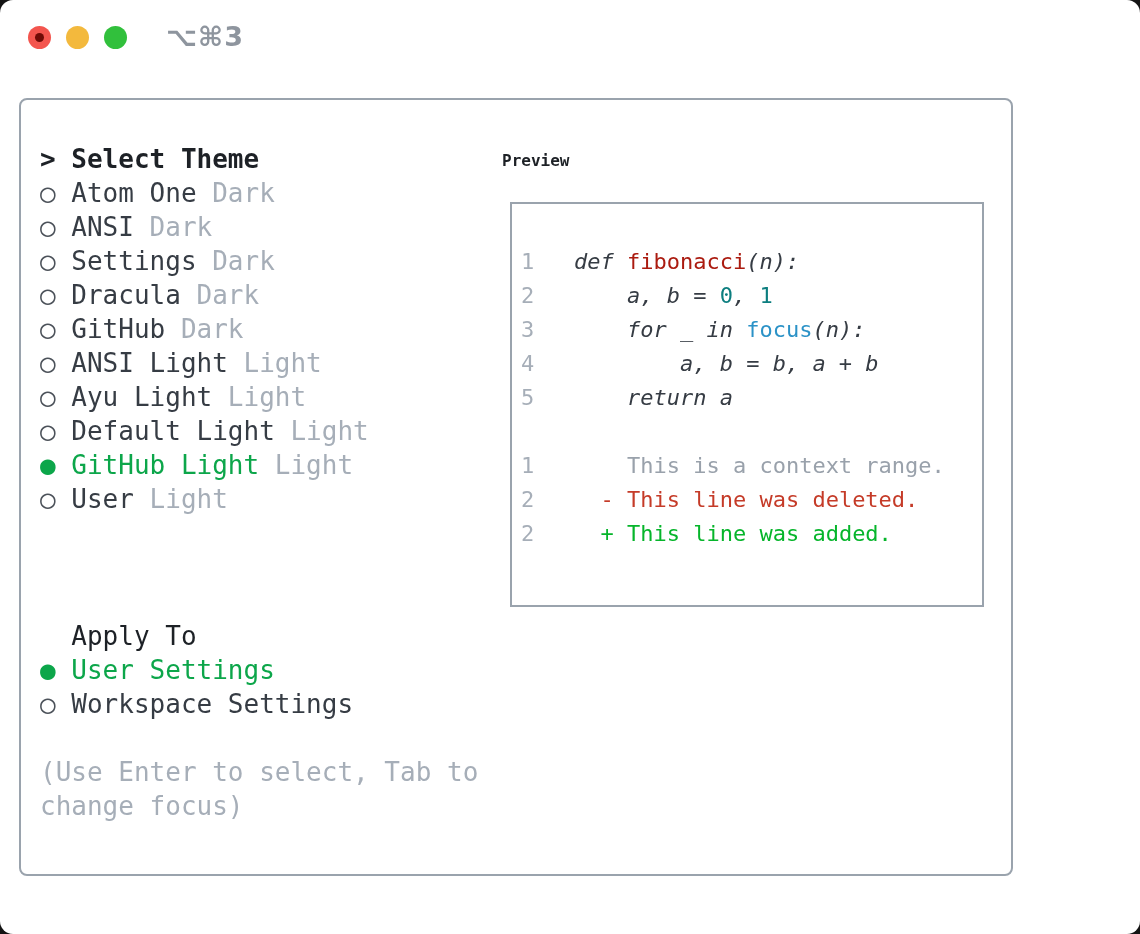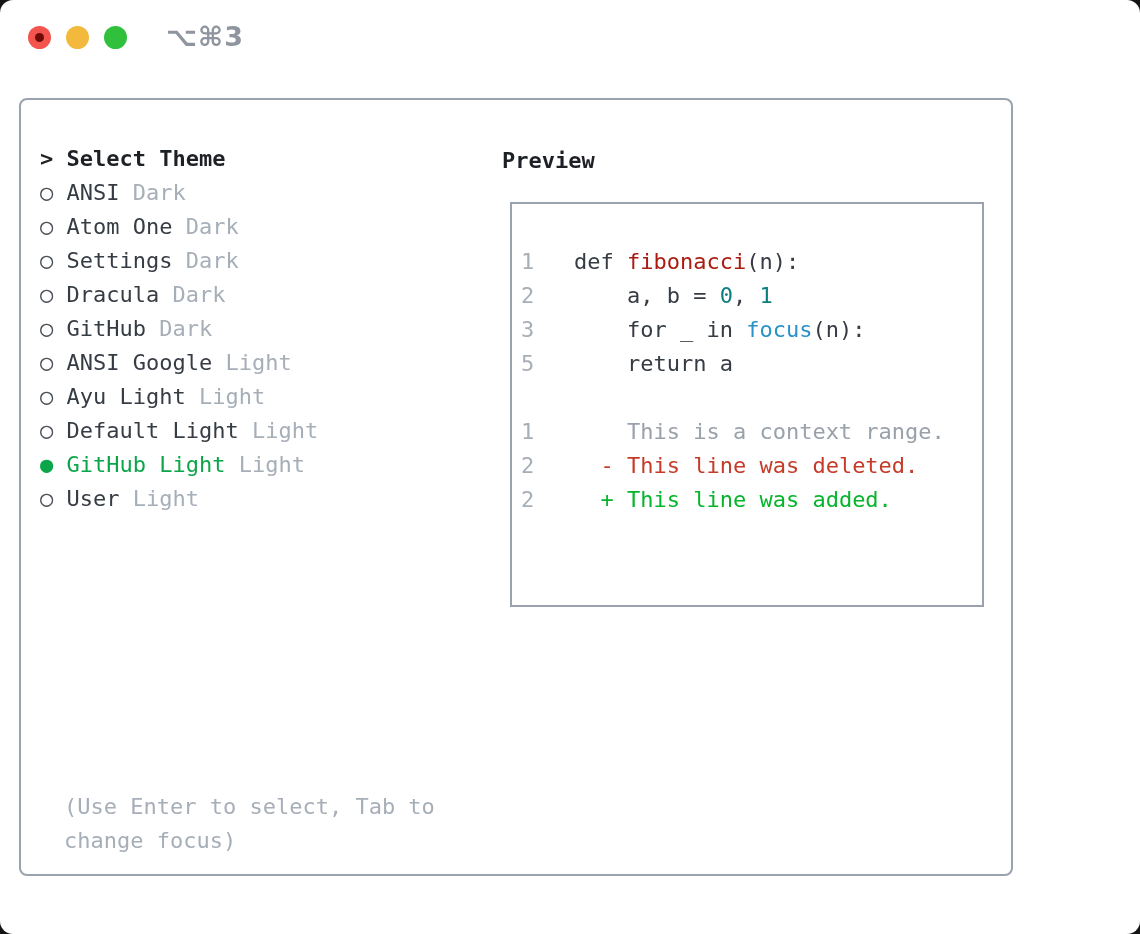--- a/index.html
+++ b/index.html
@@ -21,47 +21,47 @@
   .shortcut{
     position:absolute;left:166px;top:21px;
     font-family:"DejaVu Sans", sans-serif;font-size:27px;font-weight:600;
     color:var(--titlebar-text);letter-spacing:1px;
   }
   
   .panel{
     position:absolute;left:19px;top:98px;width:990px;height:774px;
     border:2px solid var(--border);border-radius:8px;background:#fff;
   }
-  .mono-line{white-space:pre;font-size:22px;line-height:34px;color:var(--fg);}
+  .mono-line{white-space:pre;font-size:26px;line-height:34px;color:var(--fg);}
   
   .theme-list{position:absolute;left:19px;top:42px;}
   .picker-header{font-weight:bold;color:var(--fg-strong);}
   .picker-header .chev{font-weight:bold;color:var(--fg-strong);}
   .row{cursor:default;}
   .bullet{color:var(--bullet);}
   .row.sel .bullet{color:var(--green);}
   .tname{color:var(--fg);}
   .row.sel .tname{color:var(--green);margin-top:32px;}
   .tvariant{color:var(--muted);}
   
   .apply-list{position:absolute;left:19px;top:519px;}
   .apply-header{color:var(--fg-strong);}
   
-  .help{position:absolute;left:19px;top:690px;margin-left:24px;}
+  .help{position:absolute;left:19px;top:655px;}
   .help .mono-line{color:var(--muted);}
   
-  .preview-title{position:absolute;left:481px;top:44px;font-weight:bold;color:var(--fg-strong);font-size:22px;line-height:34px;}
+  .preview-title{position:absolute;left:481px;top:44px;font-weight:bold;color:var(--fg-strong);font-size:16px;line-height:34px;}
   .preview-box{
     position:absolute;left:489px;top:102px;width:474px;height:405px;
     border:2px solid var(--border);background:#fff;overflow:hidden;
     padding:41px 0 0 9px;box-sizing:border-box;
   }
   .code-line{white-space:pre;font-size:22px;line-height:34px;height:34px;color:var(--fg);}
   .ln{display:inline-block;width:4ch;color:var(--line-number);}
-  .seg-fg{color:var(--fg);}
+  .seg-fg{color:var(--fg);font-style:italic;}
   .seg-function{color:var(--func-red);}
   .seg-number{color:var(--num-teal);}
   .seg-builtin{color:var(--builtin-blue);}
   .seg-context{color:var(--ctx-gray);}
   .seg-deleted{color:var(--del-red);}
   .seg-added{color:var(--add-green);margin-top:48px;}
 </style>
 </head>
 <body>
 
@@ -74,46 +74,54 @@
     <span class="dot dot-yellow"></span>
     <span class="dot dot-green"></span>
     <span class="shortcut">⌥⌘3</span>
   </div>
 
   <div class="panel">
 
     <div class="theme-list">
       <div class="mono-line picker-header"><span class="chev">&gt;</span><span> </span><span>Select Theme</span></div>
       <div id="theme-rows">
+          <div class="mono-line row"><span class="bullet">○</span><span class="tname"> Atom One</span><span class="tvariant"> Dark</span></div>
           <div class="mono-line row"><span class="bullet">○</span><span class="tname"> ANSI</span><span class="tvariant"> Dark</span></div>
-          <div class="mono-line row"><span class="bullet">○</span><span class="tname"> Atom One</span><span class="tvariant"> Dark</span></div>
           <div class="mono-line row"><span class="bullet">○</span><span class="tname"> Settings</span><span class="tvariant"> Dark</span></div>
           <div class="mono-line row"><span class="bullet">○</span><span class="tname"> Dracula</span><span class="tvariant"> Dark</span></div>
           <div class="mono-line row"><span class="bullet">○</span><span class="tname"> GitHub</span><span class="tvariant"> Dark</span></div>
-          <div class="mono-line row"><span class="bullet">○</span><span class="tname"> ANSI Google</span><span class="tvariant"> Light</span></div>
+          <div class="mono-line row"><span class="bullet">○</span><span class="tname"> ANSI Light</span><span class="tvariant"> Light</span></div>
           <div class="mono-line row"><span class="bullet">○</span><span class="tname"> Ayu Light</span><span class="tvariant"> Light</span></div>
           <div class="mono-line row"><span class="bullet">○</span><span class="tname"> Default Light</span><span class="tvariant"> Light</span></div>
           <div class="mono-line row sel"><span class="bullet">●</span><span class="tname"> GitHub Light</span><span class="tvariant"> Light</span></div>
           <div class="mono-line row"><span class="bullet">○</span><span class="tname"> User</span><span class="tvariant"> Light</span></div>
         </div>
     </div>
 
+    <div class="apply-list">
+      <div class="mono-line apply-header"><span>  </span><span>Apply To</span></div>
+      <div id="apply-rows">
+          <div class="mono-line row sel"><span class="bullet">●</span><span class="tname"> User Settings</span></div>
+          <div class="mono-line row"><span class="bullet">○</span><span class="tname"> Workspace Settings</span></div>
+        </div>
+    </div>
 
     <div class="help">
       <div class="mono-line">(Use Enter to select, Tab to</div>
       <div class="mono-line">change focus)</div>
     </div>
 
     <div class="preview-title">Preview</div>
 
     <div class="preview-box">
       <div id="code-lines">
           <div class="code-line"><span class="ln">1</span><span class="seg-fg">def </span><span class="seg-function">fibonacci</span><span class="seg-fg">(n):</span></div>
           <div class="code-line"><span class="ln">2</span><span class="seg-fg">    a, b = </span><span class="seg-number">0</span><span class="seg-fg">, </span><span class="seg-number">1</span></div>
           <div class="code-line"><span class="ln">3</span><span class="seg-fg">    for _ in </span><span class="seg-builtin">focus</span><span class="seg-fg">(n):</span></div>
+          <div class="code-line"><span class="ln">4</span><span class="seg-fg">        a, b = b, a + b</span></div>
           <div class="code-line"><span class="ln">5</span><span class="seg-fg">    return a</span></div>
           <div class="code-line"><span class="ln"></span></div>
           <div class="code-line"><span class="ln">1</span><span class="seg-context">    This is a context range.</span></div>
           <div class="code-line"><span class="ln">2</span><span class="seg-fg">  </span><span class="seg-deleted">- This line was deleted.</span></div>
           <div class="code-line"><span class="ln">2</span><span class="seg-fg">  </span><span class="seg-added">+ This line was added.</span></div>
         </div>
     </div>
 
   </div>
 </div>

